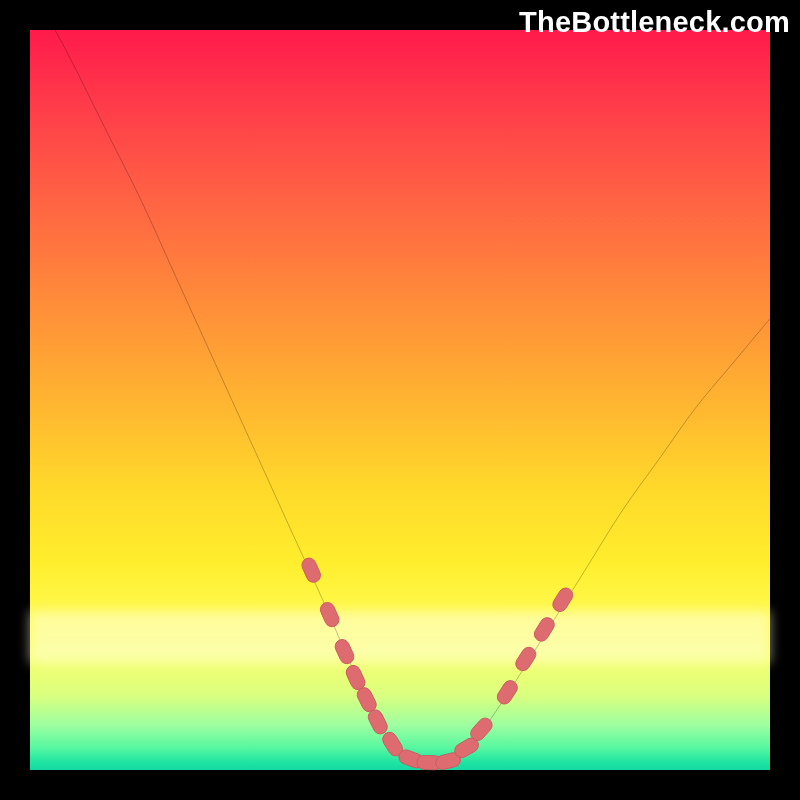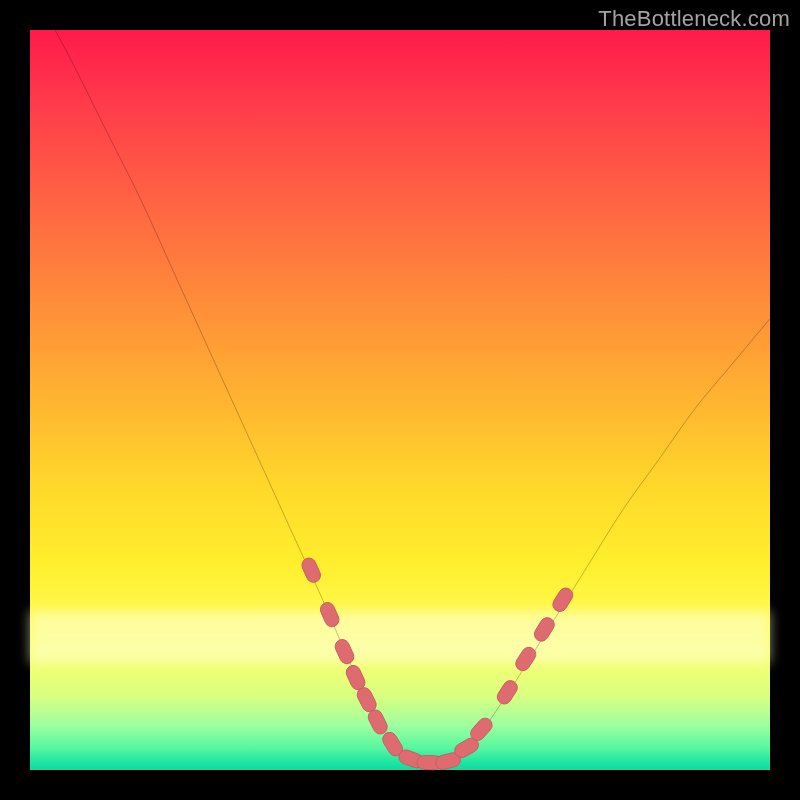--- a/index.html
+++ b/index.html
@@ -59,23 +59,23 @@
     left: 0;
     top: 0;
     width: 100%;
     height: 100%;
     overflow: visible;
   }
   .watermark {
     position: absolute;
     top: 6px;
     right: 10px;
-    color: #a3a3a3;
-    font-size: 22px;
-    font-weight: 400;
+    color: #ffffff;
+    font-size: 29px;
+    font-weight: 700;
     letter-spacing: 0.2px;
     user-select: none;
   }
 </style>
 </head>
 <body>
 
 <div class="frame">
   <div class="plot">
     <div class="band"></div>

